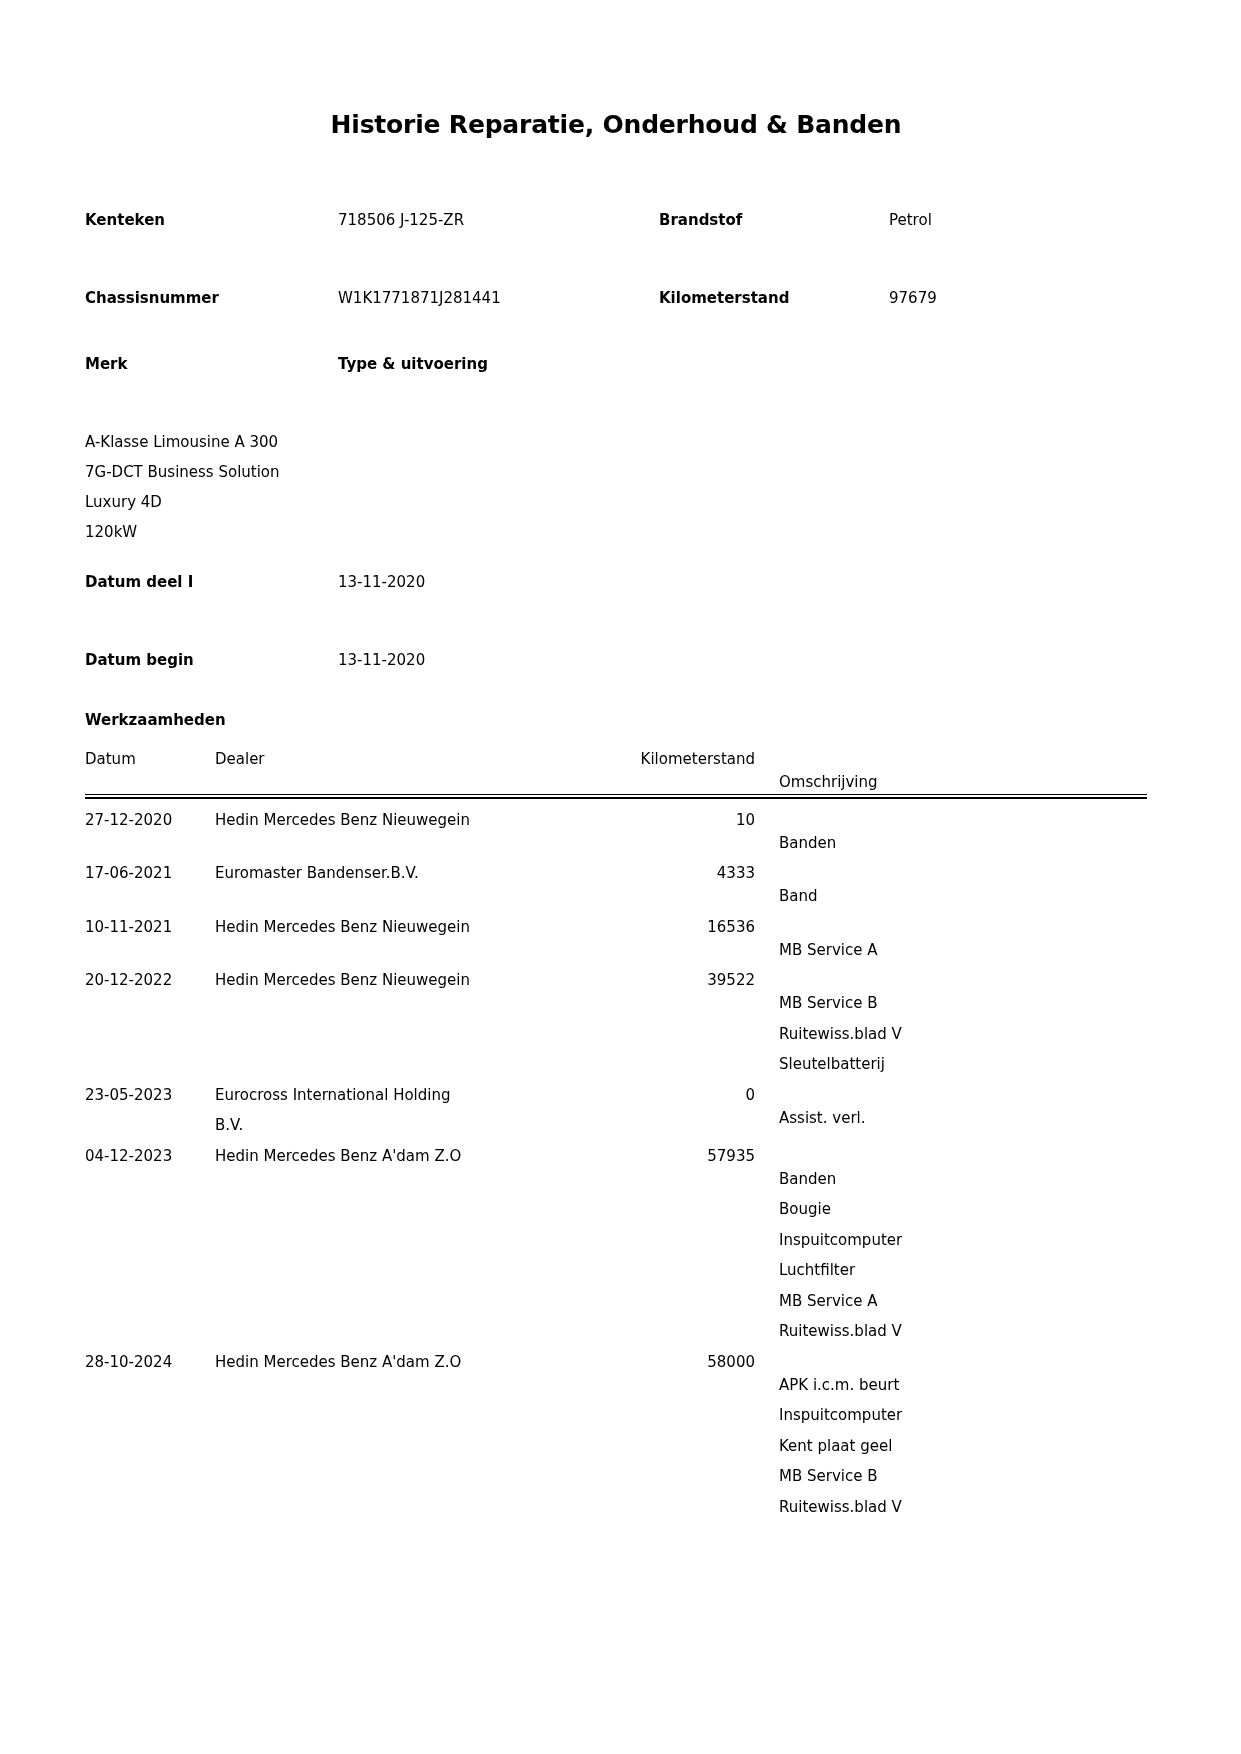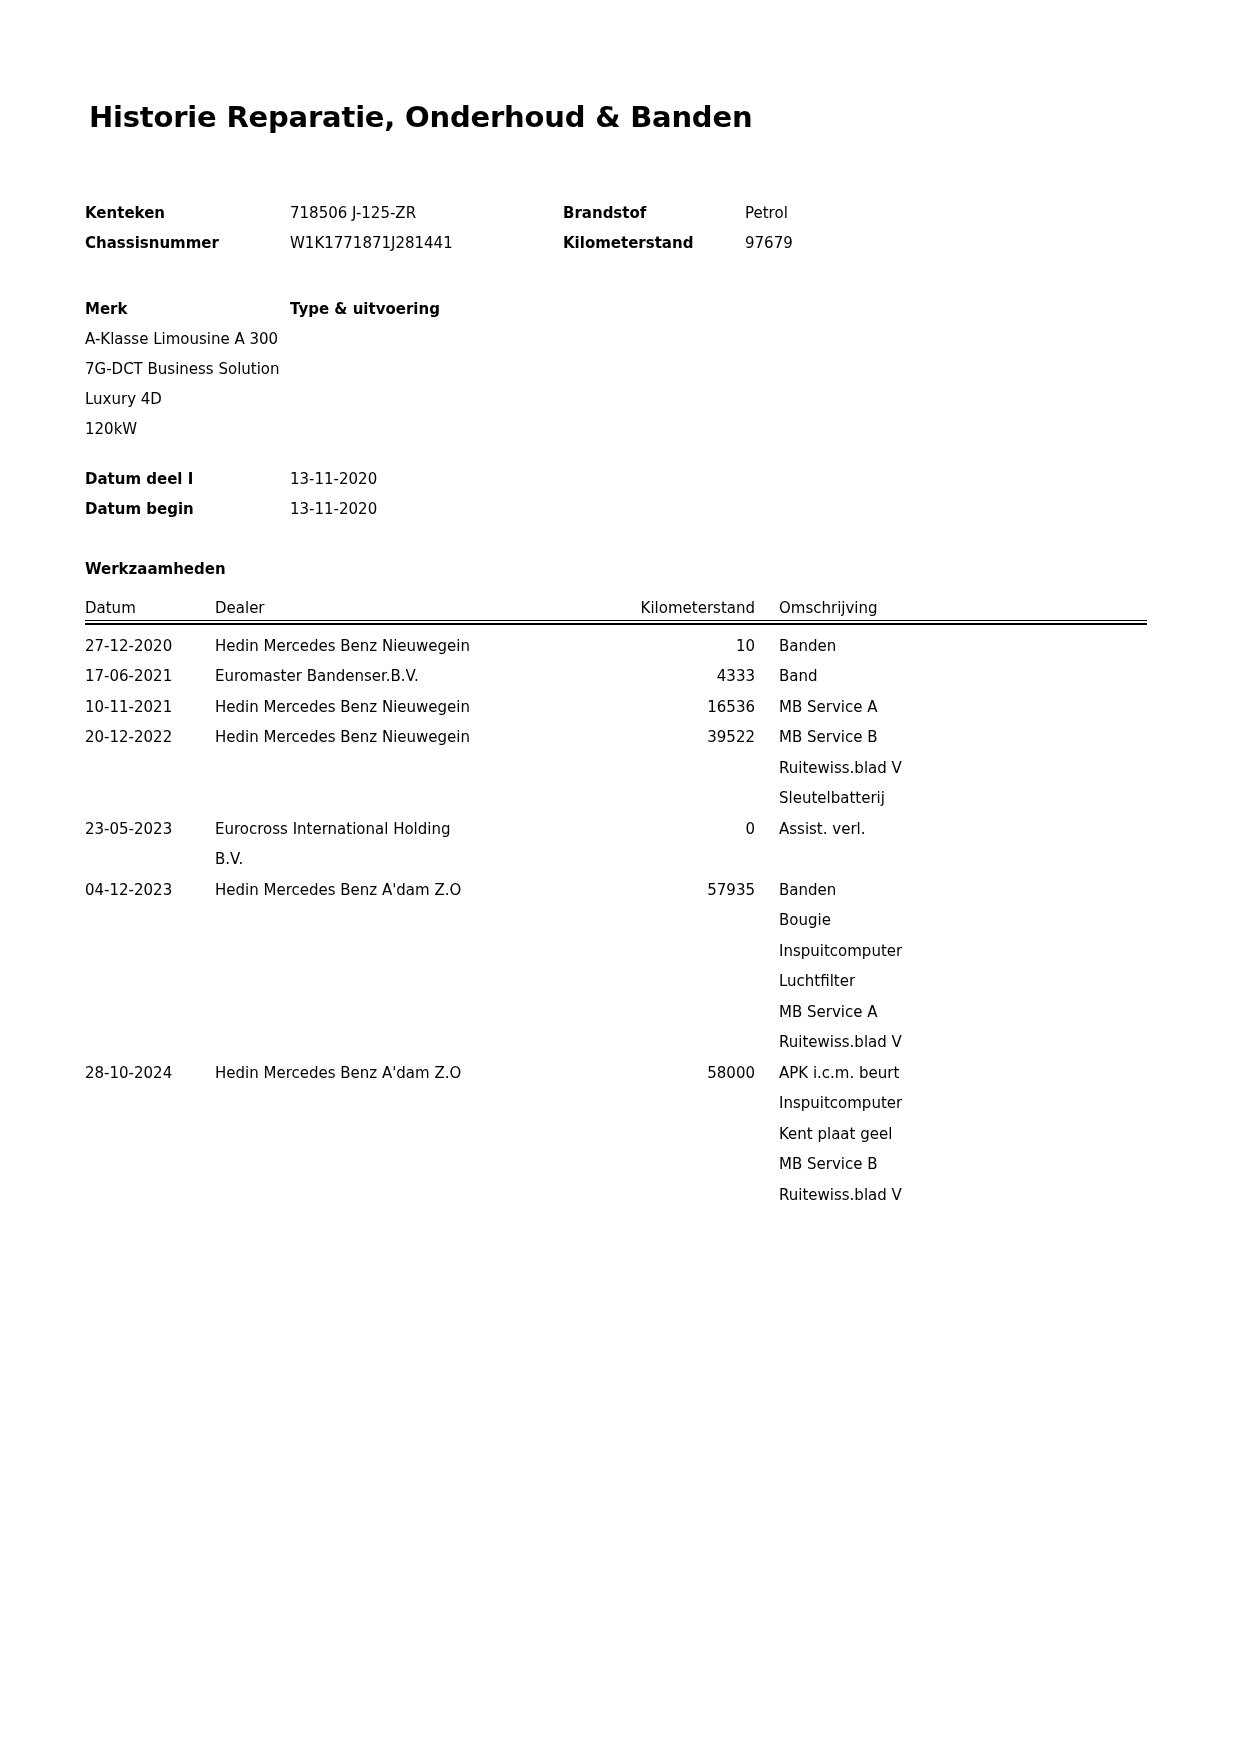--- a/index.html
+++ b/index.html
@@ -16,29 +16,31 @@
   }
   .page {
     box-sizing: border-box;
     width: 1241px;
     height: 1754px;
     padding: 97px 94px 0 85px;
     overflow: hidden;
     background: #ffffff;
   }
   .title {
-    margin: 4px;
-    font-size: 29px;
+    margin: 11px;
+    font-size: 25px;
     line-height: 33px;
     font-weight: 700;
     letter-spacing: -0.2px;
+    text-align: center;
   }
   .kv {
     display: grid;
     line-height: 30px;
+    gap: 48px;
   }
   .kv-4col { grid-template-columns: 205px 273px 182px 1fr; }
   .kv-2col { grid-template-columns: 205px 1fr; }
   .kv .label { font-weight: 700; }
   .kv-ident   { margin-top: 64px; }
   .kv-model   { margin-top: 36px; }
   .kv-dates   { margin-top: 20px; }
   .section-heading {
     margin-top: 30px;
     font-weight: 700;
@@ -57,21 +59,21 @@
     border-bottom: 2.4px solid #000;
   }
   .tbody { padding-top: 6px; }
   .trow {
     display: grid;
     grid-template-columns: 130px 340px 200px 1fr;
     line-height: 30.5px;
     align-items: start;
   }
   .col-km { text-align: right; }
-  .col-oms { padding-left: 24px; }
+  .col-oms { padding-left: 24px; margin-top: 23px; }
 </style>
 </head>
 <body>
 
 <div class="page">
 
   <h1 class="title">Historie Reparatie, Onderhoud &amp; Banden</h1>
 
   <div class="kv kv-4col kv-ident">
     <div class="label">Kenteken</div>

